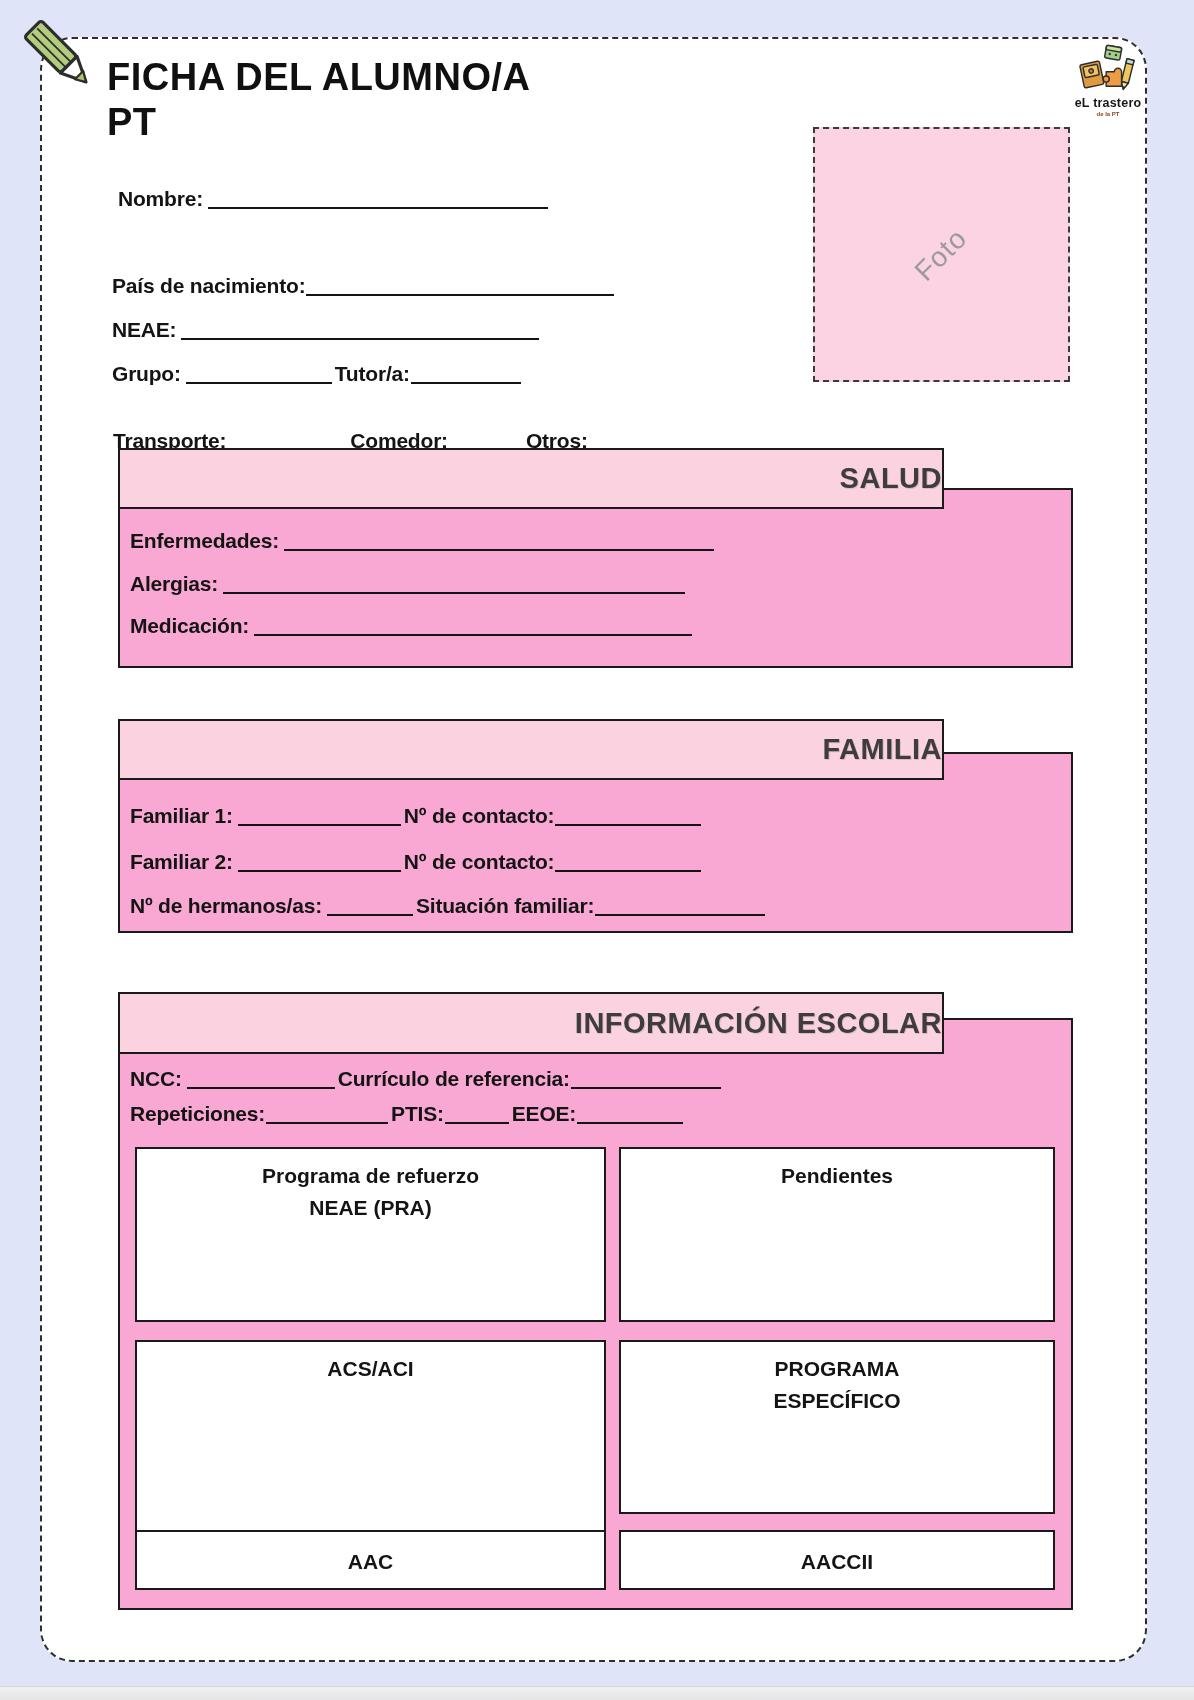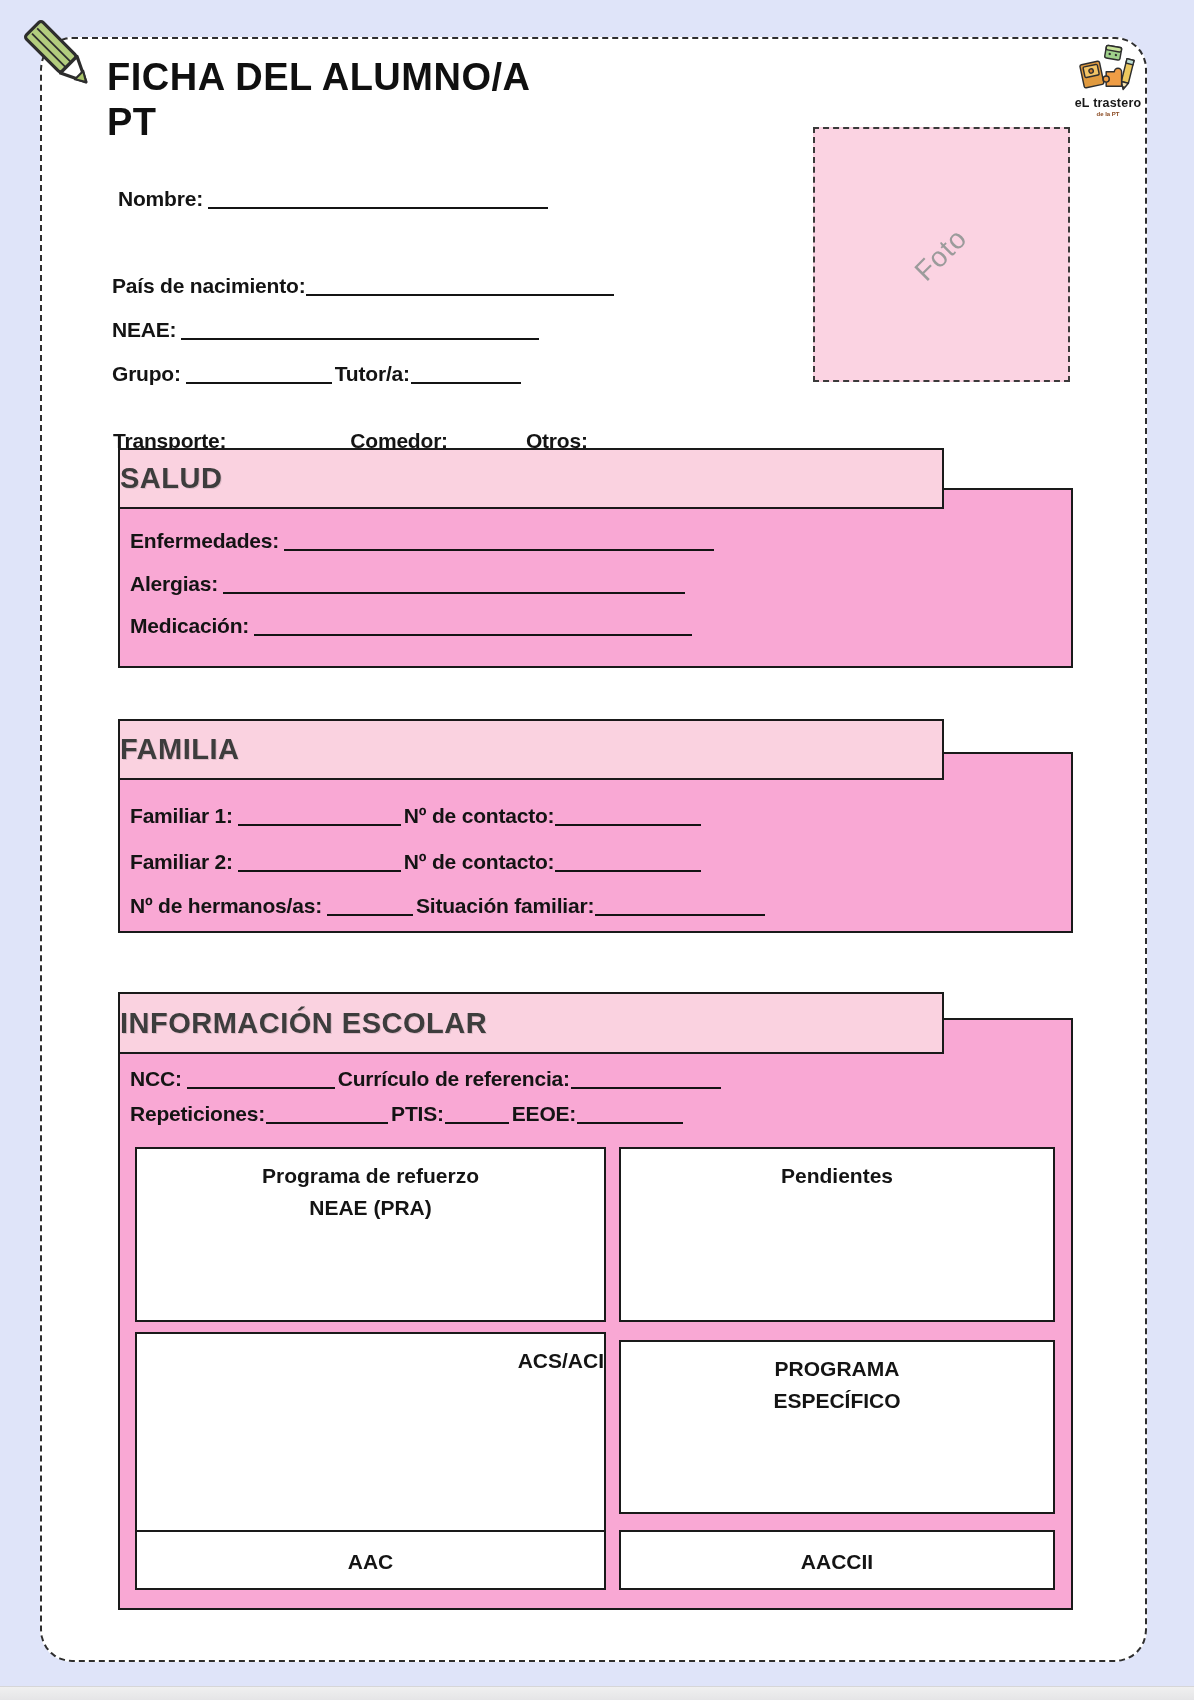--- a/index.html
+++ b/index.html
@@ -60,21 +60,21 @@
   .bl{
     display:inline-block;height:0;border-bottom:2.6px solid #141414;
     margin:0 0 3px 5px;
   }
   .bl.tight{margin-left:1px;}
   .lbl.after{margin-left:3px;}
   
   .sec-header{
     position:absolute;left:118px;width:826px;height:61px;
     background:#fad2e0;border:2.4px solid #1a1a1a;box-sizing:border-box;
-    display:flex;align-items:center;justify-content:flex-start;
+    display:flex;align-items:center;justify-content:flex-end;
     z-index:3;
   }
   .sec-title{
     font-size:29px;font-weight:800;color:#3d3d3d;letter-spacing:.5px;
     text-shadow:1px 1px 0 rgba(0,0,0,.12);
   }
   .sec-body{
     position:absolute;left:118px;width:955px;
     background:#f9a8d4;border:2.4px solid #1a1a1a;box-sizing:border-box;
     z-index:2;
@@ -236,21 +236,21 @@
       <span class="bl tight" style="width:106px"></span>
     </div>
 
     <div class="ibox" style="left:15px;top:127px;width:471px;height:175px;">
       <span class="blabel">Programa de refuerzo</span>
       <span class="blabel">NEAE (PRA)</span>
     </div>
     <div class="ibox" style="left:499px;top:127px;width:436px;height:175px;">
       <span class="blabel">Pendientes</span>
     </div>
-    <div class="ibox" style="left:15px;top:312px;width:471px;height:212px;text-align:right;">
+    <div class="ibox" style="left:15px;top:320px;width:471px;height:212px;">
       <span class="blabel">ACS/ACI</span>
     </div>
     <div class="ibox" style="left:499px;top:320px;width:436px;height:174px;">
       <span class="blabel">PROGRAMA</span>
       <span class="blabel">ESPECÍFICO</span>
     </div>
     <div class="ibox" style="left:15px;top:510px;width:471px;height:60px;padding-top:14px;">
       <span class="blabel">AAC</span>
     </div>
     <div class="ibox" style="left:499px;top:510px;width:436px;height:60px;padding-top:14px;">

